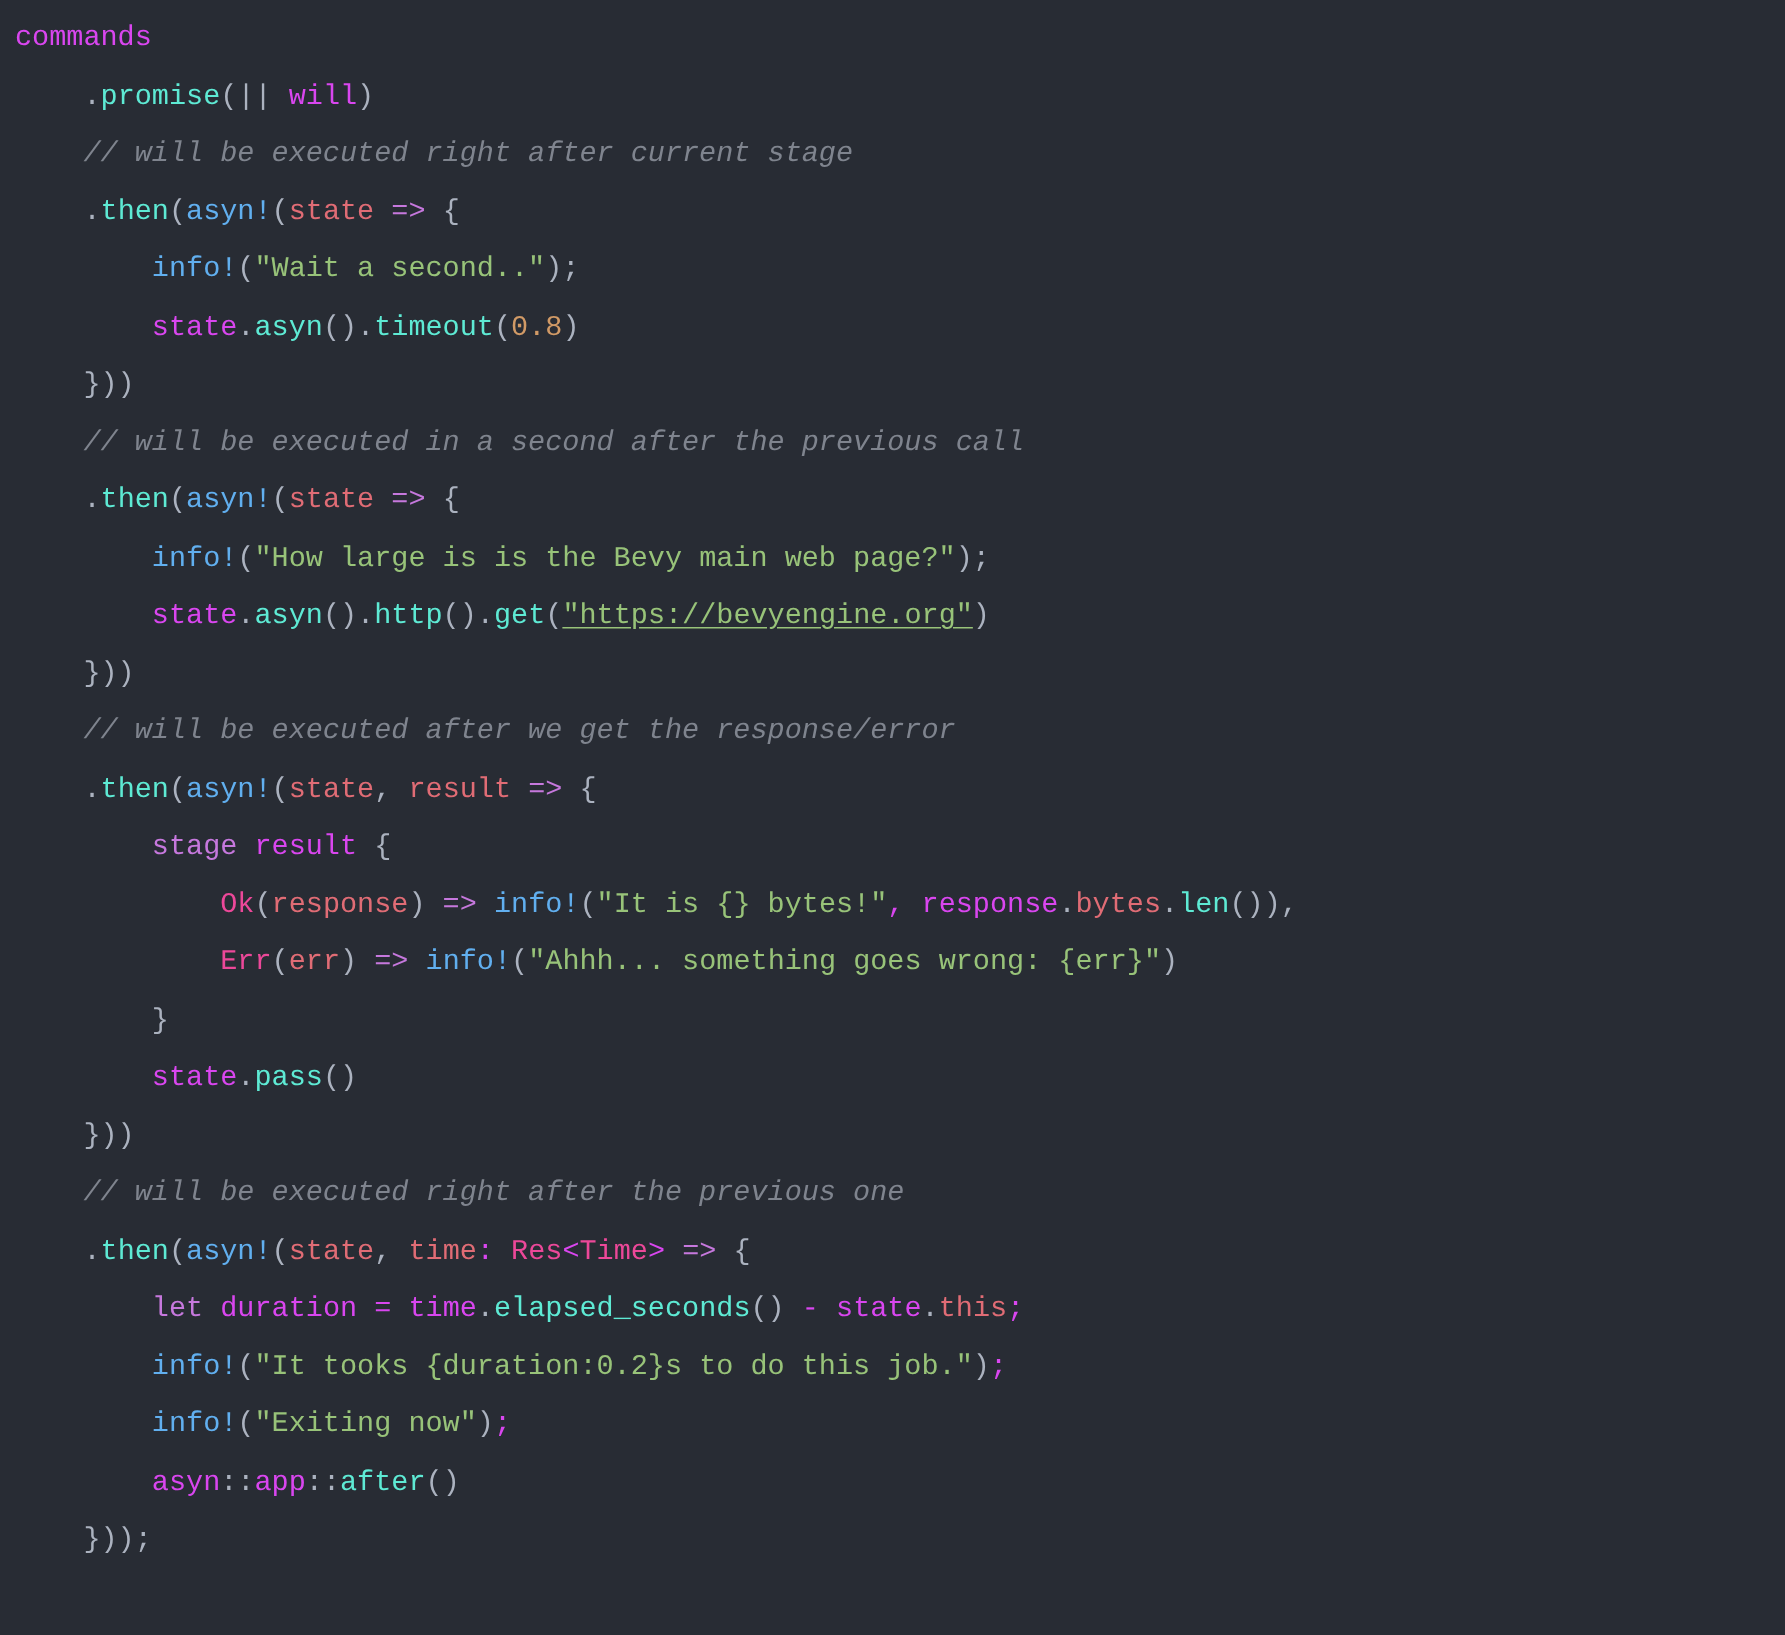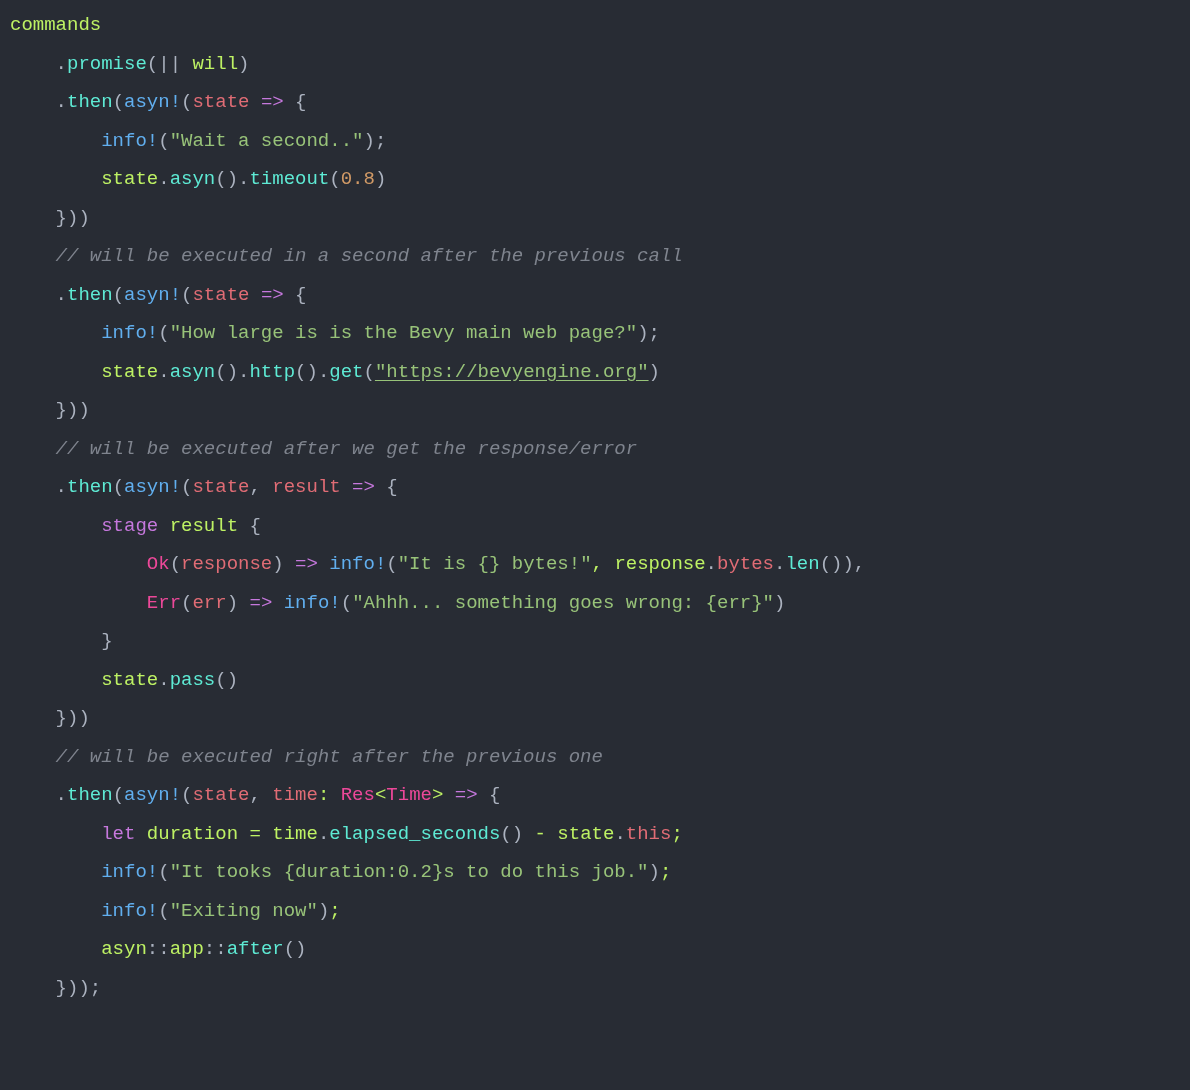--- a/index.html
+++ b/index.html
@@ -12,39 +12,40 @@
     color: #abb2bf;
     -webkit-font-smoothing: antialiased;
   }
   pre.code {
     margin: 0;
     padding: 6px 10px 18px 10px;
     white-space: pre;
     tab-size: 4;
     font-family: inherit;
   }
-  .c-default { color: #bef264; text-align: right; }  
+  .c-default { color: #d946ef; text-align: right; }  
   .c-keyword { color: #c678dd; }  
   .c-method  { color: #5eead4; }  
   .c-macroex { color: #61afef; }  
   .c-type    { color: #ec4899; }  
   .c-var     { color: #e06c75; }  
   .c-string  { color: #98c379; }  
   .c-number  { color: #d19a66; }  
   .c-comment { color: #7f848e; font-style: italic; }    
   .c-link    { color: #98c379; text-decoration: underline; text-underline-offset: 3px; }
   .c-op      { color: #abb2bf; }  
   .c-par     { color: #abb2bf; }
   .c-colons  { color: #abb2bf; }
 </style>
 </head>
 <body>
 
 <pre class="code"><span class="c-default">commands</span>
     .<span class="c-method">promise</span>(<span class="c-op">||</span> <span class="c-default">will</span>)
+    <span class="c-comment">// will be executed right after current stage</span>
     .<span class="c-method">then</span>(<span class="c-macroex">asyn</span><span class="c-macroex">!</span>(<span class="c-var">state</span> <span class="c-keyword">=&gt;</span> <span class="c-par">{</span>
         <span class="c-macroex">info</span><span class="c-macroex">!</span>(<span class="c-string">"Wait a second.."</span>);
         <span class="c-default">state</span>.<span class="c-method">asyn</span>().<span class="c-method">timeout</span>(<span class="c-number">0.8</span>)
     <span class="c-par">}))</span>
     <span class="c-comment">// will be executed in a second after the previous call</span>
     .<span class="c-method">then</span>(<span class="c-macroex">asyn</span><span class="c-macroex">!</span>(<span class="c-var">state</span> <span class="c-keyword">=&gt;</span> <span class="c-par">{</span>
         <span class="c-macroex">info</span><span class="c-macroex">!</span>(<span class="c-string">"How large is is the Bevy main web page?"</span>);
         <span class="c-default">state</span>.<span class="c-method">asyn</span>().<span class="c-method">http</span>().<span class="c-method">get</span>(<span class="c-link">"https://bevyengine.org"</span>)
     <span class="c-par">}))</span>
     <span class="c-comment">// will be executed after we get the response/error</span>

